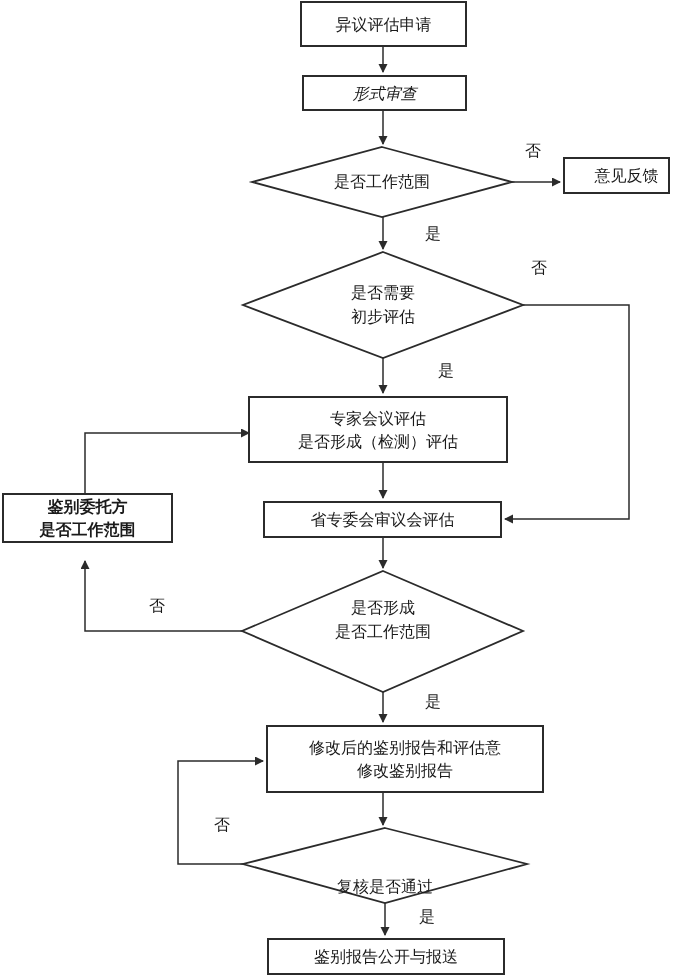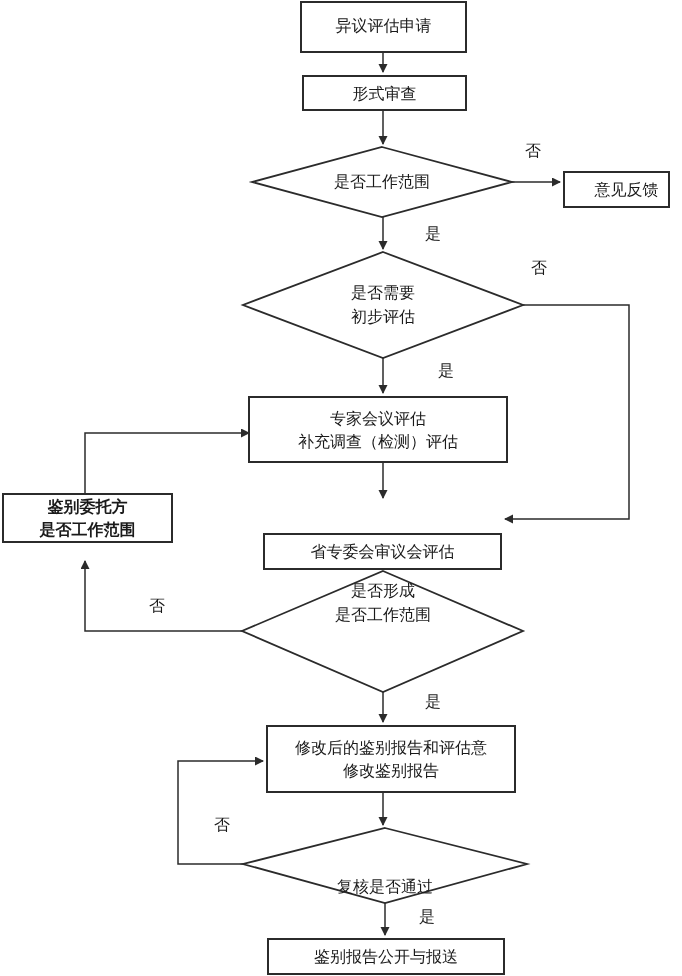--- a/index.html
+++ b/index.html
@@ -59,65 +59,65 @@
     <path class="line" d="M243,864 L178,864 L178,761 L263,761" stroke="#2b2b2b" stroke-width="1.5" fill="none" marker-end="url(#arw)"></path>
     <path class="line" d="M383,793 L383,825" stroke="#2b2b2b" stroke-width="1.5" fill="none" marker-end="url(#arw)"></path>
     <path class="line" d="M385,903 L385,935" stroke="#2b2b2b" stroke-width="1.5" fill="none" marker-end="url(#arw)"></path>
 
     <polygon points="382,147 512,182 382,217 252,182" fill="#ffffff" stroke="#2b2b2b" stroke-width="1.8"></polygon>
     <polygon points="383,252 523,305 383,358 243,305" fill="#ffffff" stroke="#2b2b2b" stroke-width="1.8"></polygon>
     <polygon points="383,571 523,631 383,692 242,631" fill="#ffffff" stroke="#2b2b2b" stroke-width="1.8"></polygon>
     <polygon points="385,828 527,864 385,903 243,864" fill="#ffffff" stroke="#2b2b2b" stroke-width="1.8"></polygon>
   </svg>
 
-  <div class="rect-node" style="left:300px; top:1px; width:167px; height:52px;font-family:Liberation Mono, monospace;">
+  <div class="rect-node" style="left:300px; top:1px; width:167px; height:46px;">
     <span>异议评估申请</span>
   </div>
 
-  <div class="rect-node" style="left:302px; top:75px; width:165px; height:36px;">
+  <div class="rect-node" style="left:302px; top:75px; width:165px; height:36px;font-style:italic;">
     <span>形式审查</span>
   </div>
 
-  <div class="rect-node" style="left:563px; top:171px; width:107px; height:37px;padding-left:20px;">
+  <div class="rect-node" style="left:563px; top:157px; width:107px; height:37px;padding-left:20px;">
     <span>意见反馈</span>
   </div>
 
   <div class="rect-node" style="left:248px; top:396px; width:260px; height:67px;">
     <span>专家会议评估</span>
-    <span>补充调查（检测）评估</span>
+    <span>是否形成（检测）评估</span>
   </div>
 
-  <div class="rect-node" style="left:263px; top:501px; width:239px; height:37px;margin-top:32px;">
+  <div class="rect-node" style="left:263px; top:501px; width:239px; height:37px;">
     <span>省专委会审议会评估</span>
   </div>
 
   <div class="rect-node" style="left:2px; top:493px; width:171px; height:50px;font-weight:bold;">
     <span>鉴别委托方</span>
     <span>是否工作范围</span>
   </div>
 
-  <div class="rect-node" style="left:266px; top:725px; width:250px; height:68px;">
+  <div class="rect-node" style="left:266px; top:725px; width:278px; height:68px;">
     <span>修改后的鉴别报告和评估意</span>
     <span>修改鉴别报告</span>
   </div>
 
   <div class="rect-node" style="left:267px; top:938px; width:238px; height:37px;text-align:right;">
     <span>鉴别报告公开与报送</span>
   </div>
 
   <div class="diamond-label" style="left:283px; top:281px; width:200px; height:48px;">
     <span>是否需要</span>
     <span>初步评估</span>
   </div>
 
   <div class="diamond-label" style="left:282px; top:167px; width:200px; height:30px;">
     <span>是否工作范围</span>
   </div>
 
-  <div class="diamond-label" style="left:283px; top:579px; width:200px; height:48px;">
+  <div class="diamond-label" style="left:283px; top:596px; width:200px; height:48px;">
     <span>是否形成</span>
     <span>是否工作范围</span>
   </div>
 
   <div class="diamond-label" style="left:285px; top:872px; width:200px; height:30px;">
     <span>复核是否通过</span>
   </div>
 
   <div class="branch-label" style="left:524px; top:141px;">否</div>
   <div class="branch-label" style="left:424px; top:224px;">是</div>

